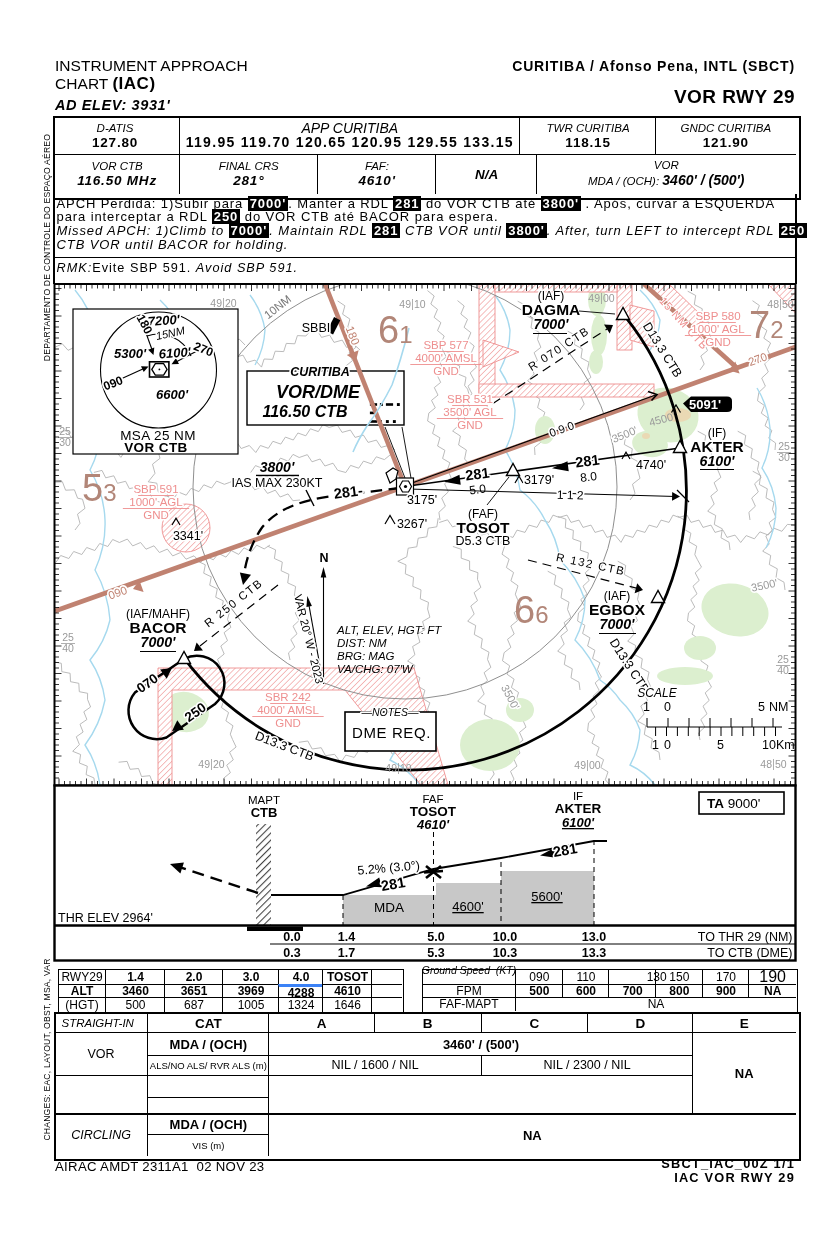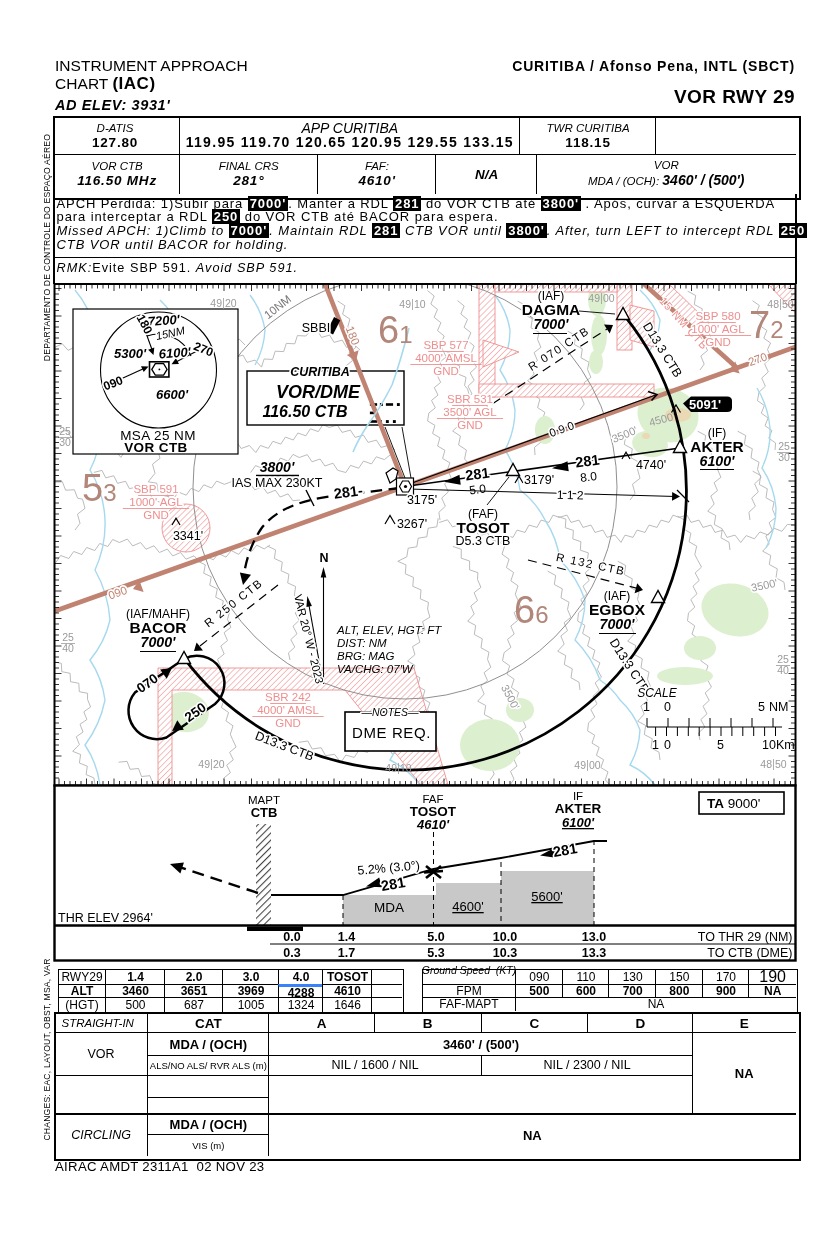--- a/index.html
+++ b/index.html
@@ -50,20 +50,24 @@
 <div class="abs col" style="left:179.7px;top:117px;width:340.2px;height:37.5px;">
       <div style="font-size:14px;font-style:italic;line-height:13px;">APP CURITIBA</div>
       <div style="font-size:14px;font-weight:bold;letter-spacing:1.3px;line-height:15px;">119.95 119.70 120.65 120.95 129.55 133.15</div>
     </div>
 
 <div class="abs col" style="left:519.9px;top:117px;width:136.30000000000007px;height:37.5px;">
       <div style="font-size:11.5px;font-style:italic;line-height:13px;">TWR CURITIBA</div>
       <div style="font-size:13.5px;font-weight:bold;letter-spacing:0.8px;line-height:15px;">118.15</div>
     </div>
 
+<div class="abs col" style="left:656.2px;top:117px;width:139.29999999999995px;height:37.5px;">
+      <div style="font-size:11.5px;font-style:italic;line-height:13px;">GNDC CURITIBA</div>
+      <div style="font-size:13.5px;font-weight:bold;letter-spacing:0.8px;line-height:15px;">121.90</div>
+    </div>
 
 <div class="abs col" style="left:54.5px;top:154.5px;width:125.19999999999999px;height:39.5px;">
       <div style="font-size:11.5px;font-style:italic;line-height:13px;">VOR CTB</div>
       <div style="font-size:13.5px;font-weight:bold;font-style:italic;letter-spacing:0.8px;line-height:15px;">116.50 MHz</div>
     </div>
 
 <div class="abs col" style="left:179.7px;top:154.5px;width:138.2px;height:39.5px;">
       <div style="font-size:11.5px;font-style:italic;line-height:13px;">FINAL CRS</div>
       <div style="font-size:13.5px;font-weight:bold;font-style:italic;letter-spacing:0.8px;line-height:15px;">281°</div>
     </div>
@@ -1003,21 +1007,21 @@
 <div class="abs c" style="left:164px;top:997px;width:58px;height:14.5px;font-size:12px;border-left:1px solid #000;border-top:1px solid #000;">687</div>
 <div class="abs c" style="left:222px;top:997px;width:56px;height:14.5px;font-size:12px;border-left:1px solid #000;border-top:1px solid #000;">1005</div>
 <div class="abs c" style="left:278px;top:997px;width:44px;height:14.5px;font-size:12px;border-left:1px solid #000;border-top:1px solid #000;">1324</div>
 <div class="abs c" style="left:322px;top:997px;width:49px;height:14.5px;font-size:12px;border-left:1px solid #000;border-top:1px solid #000;">1646</div>
 <div class="abs c" style="left:371px;top:997px;width:30px;height:14.5px;font-size:12px;border-left:1px solid #000;border-top:1px solid #000;"></div>
 
 <div class="abs " style="left:422px;top:968.6px;width:374px;height:42.39999999999998px;border:1.5px solid #000;"></div>
 <div class="abs c" style="left:423px;top:963px;width:92px;height:14.0px;font-size:10.5px;font-style:italic;white-space:nowrap;">Ground Speed&nbsp; (KT)</div>
 <div class="abs c" style="left:515px;top:969.6px;width:46.700000000000045px;height:14.0px;font-size:12px;border-left:1px solid #000;">090</div>
 <div class="abs c" style="left:561.7px;top:969.6px;width:46.59999999999991px;height:14.0px;font-size:12px;border-left:1px solid #000;">110</div>
-<div class="abs c" style="left:608.3px;top:969.6px;width:46.700000000000045px;height:14.0px;font-size:12px;border-left:1px solid #000;">130</div>
+<div class="abs c" style="left:608.3px;top:969.6px;width:46.700000000000045px;height:14.0px;font-size:12px;border-left:1px solid #000;padding-left:24px;">130</div>
 <div class="abs c" style="left:655px;top:969.6px;width:46.700000000000045px;height:14.0px;font-size:12px;border-left:1px solid #000;">150</div>
 <div class="abs c" style="left:701.7px;top:969.6px;width:46.59999999999991px;height:14.0px;font-size:12px;border-left:1px solid #000;">170</div>
 <div class="abs c" style="left:748.3px;top:969.6px;width:46.700000000000045px;height:14.0px;font-size:16px;border-left:1px solid #000;">190</div>
 <div class="abs c" style="left:423px;top:983.6px;width:92px;height:12.899999999999977px;font-size:12px;border-top:1px solid #000;">FPM</div>
 <div class="abs c" style="left:515px;top:983.6px;width:46.700000000000045px;height:12.899999999999977px;font-size:12px;font-weight:bold;border-left:1px solid #000;border-top:1px solid #000;">500</div>
 <div class="abs c" style="left:561.7px;top:983.6px;width:46.59999999999991px;height:12.899999999999977px;font-size:12px;font-weight:bold;border-left:1px solid #000;border-top:1px solid #000;">600</div>
 <div class="abs c" style="left:608.3px;top:983.6px;width:46.700000000000045px;height:12.899999999999977px;font-size:12px;font-weight:bold;border-left:1px solid #000;border-top:1px solid #000;">700</div>
 <div class="abs c" style="left:655px;top:983.6px;width:46.700000000000045px;height:12.899999999999977px;font-size:12px;font-weight:bold;border-left:1px solid #000;border-top:1px solid #000;">800</div>
 <div class="abs c" style="left:701.7px;top:983.6px;width:46.59999999999991px;height:12.899999999999977px;font-size:12px;font-weight:bold;border-left:1px solid #000;border-top:1px solid #000;">900</div>
 <div class="abs c" style="left:748.3px;top:983.6px;width:46.700000000000045px;height:12.899999999999977px;font-size:12px;font-weight:bold;border-left:1px solid #000;border-top:1px solid #000;">NA</div>
@@ -1052,12 +1056,13 @@
 <div class="abs c" style="left:269.1px;top:1055px;width:212.09999999999997px;height:20px;font-size:12.5px;">NIL / 1600 / NIL</div>
 <div class="abs c" style="left:481.2px;top:1055px;width:211.8px;height:20px;font-size:12.5px;">NIL / 2300 / NIL</div>
 <div class="abs c" style="left:693px;top:1033px;width:102.5px;height:81px;font-size:13px;font-weight:bold;">NA</div>
 <div class="abs c" style="left:54.5px;top:1114px;width:93.1px;height:42px;font-size:12.5px;font-style:italic;">CIRCLING</div>
 <div class="abs c" style="left:147.6px;top:1114px;width:121.50000000000003px;height:20.5px;font-size:13px;font-weight:bold;">MDA / (OCH)</div>
 <div class="abs c" style="left:147.6px;top:1134.5px;width:121.50000000000003px;height:21.5px;font-size:9.5px;">VIS (m)</div>
 <div class="abs c" style="left:269.1px;top:1114px;width:526.4px;height:42px;font-size:13px;font-weight:bold;">NA</div>
 
 <div class="abs" style="left:55px;top:1159px;font-size:13.2px;letter-spacing:0.3px;">AIRAC AMDT 2311A1&nbsp; 02 NOV 23</div>
 
+<div class="abs b" style="left:495px;top:1157px;width:300px;text-align:right;font-size:12.8px;letter-spacing:1.2px;line-height:14px;">SBCT_IAC_00Z 1/1<br>IAC VOR RWY 29</div>
 </div>
 </body></html>

